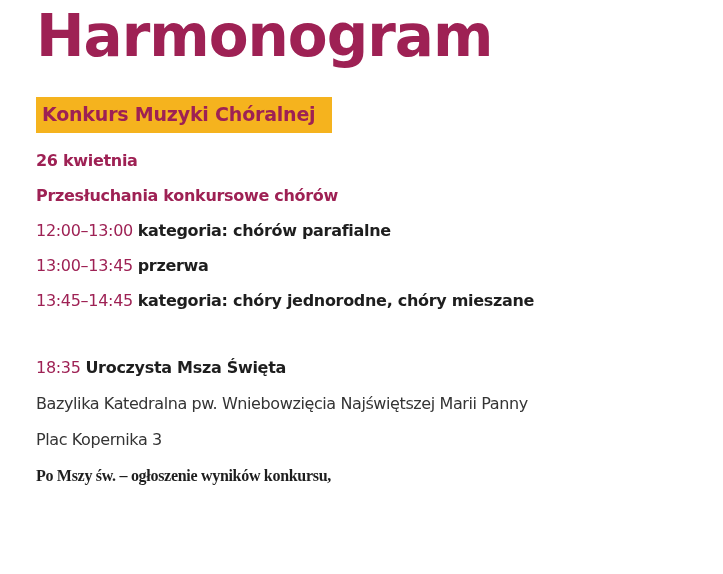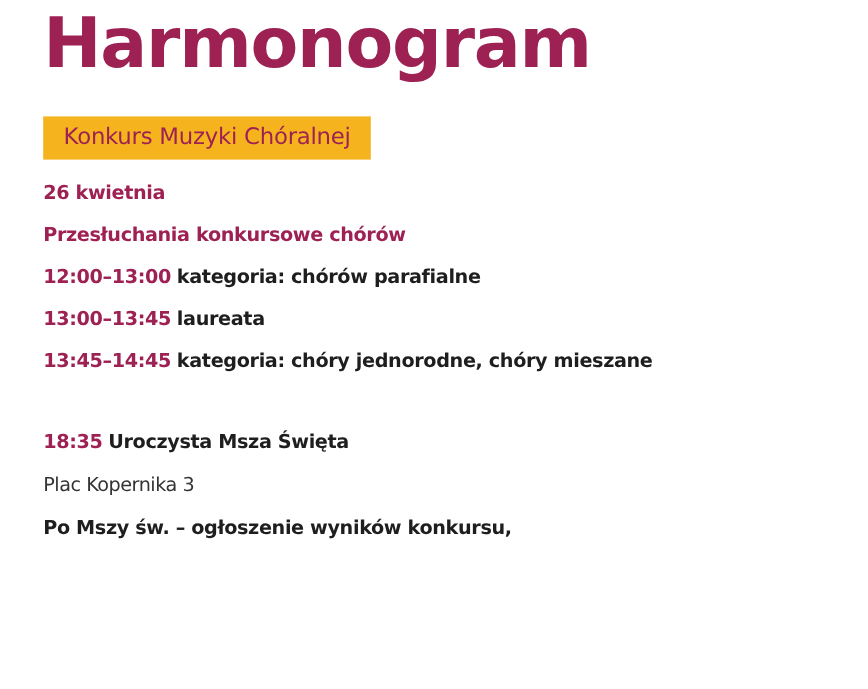--- a/index.html
+++ b/index.html
@@ -26,46 +26,46 @@
     font-size: 58px;
     line-height: 1.12;
     font-weight: 800;
     letter-spacing: -1px;
     color: var(--maroon);
   }
 
   .event-badge {
     display: inline-block;
     margin: 28px 0 0 36px;
-    padding: 6px 17px 7px 17px;
+    padding: 6px 17px 7px 6px;
     background: var(--yellow);
     color: var(--maroon);
     font-size: 19px;
-    font-weight: 400;
+    font-weight: 700;
     line-height: 23px;
     letter-spacing: -0.2px;
   }
 
   .schedule {
     margin: 10px 0 0 36px;
   }
 
   .row {
     font-size: 16px;
     line-height: 35px;
     letter-spacing: -0.3px;
     white-space: nowrap;
   }
   .row.wide { line-height: 36px; }
 
   .maroon-bold { color: var(--maroon); font-weight: 700; }
-  .ink-bold   { color: var(--ink);    font-weight: 700; }
+  .ink-bold   { color: var(--ink);    font-weight: 700; font-family: Liberation Serif, serif; }
   .plain      { color: var(--gray);   font-weight: 400; letter-spacing: -0.4px; }
 
-  .time { color: var(--maroon); font-weight: 700; }
+  .time { color: var(--maroon); font-weight: 400; }
   .activity { color: var(--ink); font-weight: 700; }
 
   .section-gap { height: 32px; }
 </style>
 </head>
 <body>
 
 <div class="poster">
 
   <h1 class="page-title">Harmonogram</h1>
@@ -79,35 +79,36 @@
     <div class="row maroon-bold">Przesłuchania konkursowe chórów</div>
 
 
     <div class="row">
       <span class="time">12:00–13:00</span> 
       <span class="activity">kategoria: chórów parafialne</span>
     </div>
 
     <div class="row">
       <span class="time">13:00–13:45</span> 
-      <span class="activity">laureata</span>
+      <span class="activity">przerwa</span>
     </div>
 
     <div class="row">
       <span class="time">13:45–14:45</span> 
       <span class="activity">kategoria: chóry jednorodne, chóry mieszane</span>
     </div>
 
     <div class="section-gap"></div>
 
     <div class="row wide">
       <span class="time">18:35</span> 
       <span class="activity">Uroczysta Msza Święta</span>
     </div>
 
+    <div class="row wide plain">Bazylika Katedralna pw. Wniebowzięcia Najświętszej Marii Panny</div>
 
     <div class="row wide plain">Plac Kopernika 3</div>
 
     <div class="row wide ink-bold">Po Mszy św. – ogłoszenie wyników konkursu,</div>
 
 
   </div>
 </div>
 
 </body></html>

